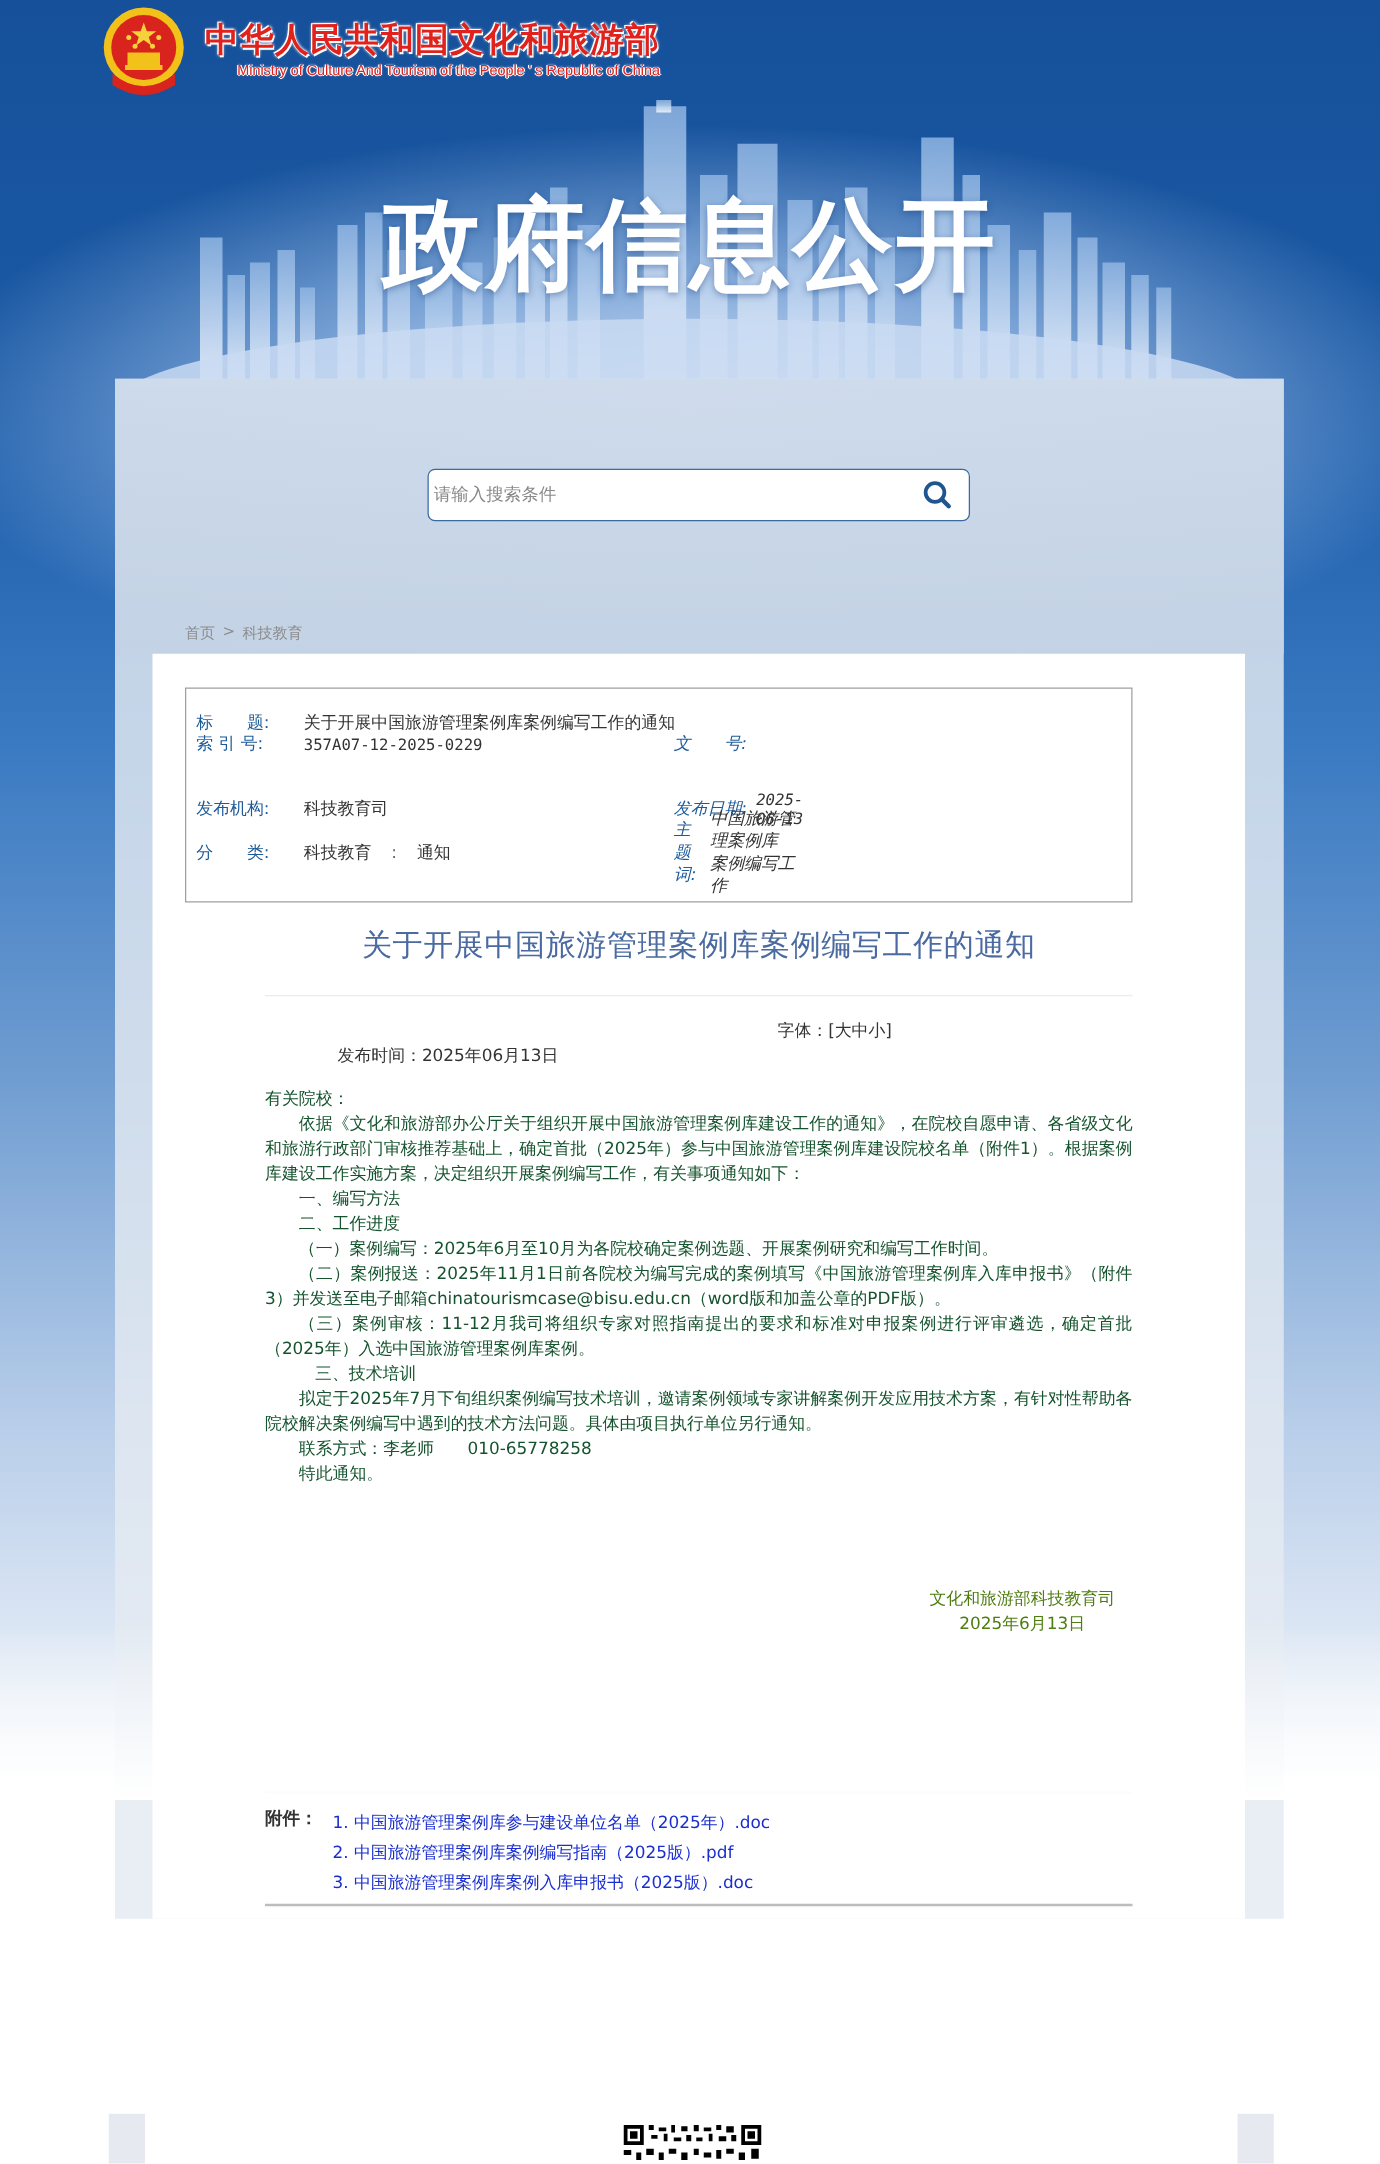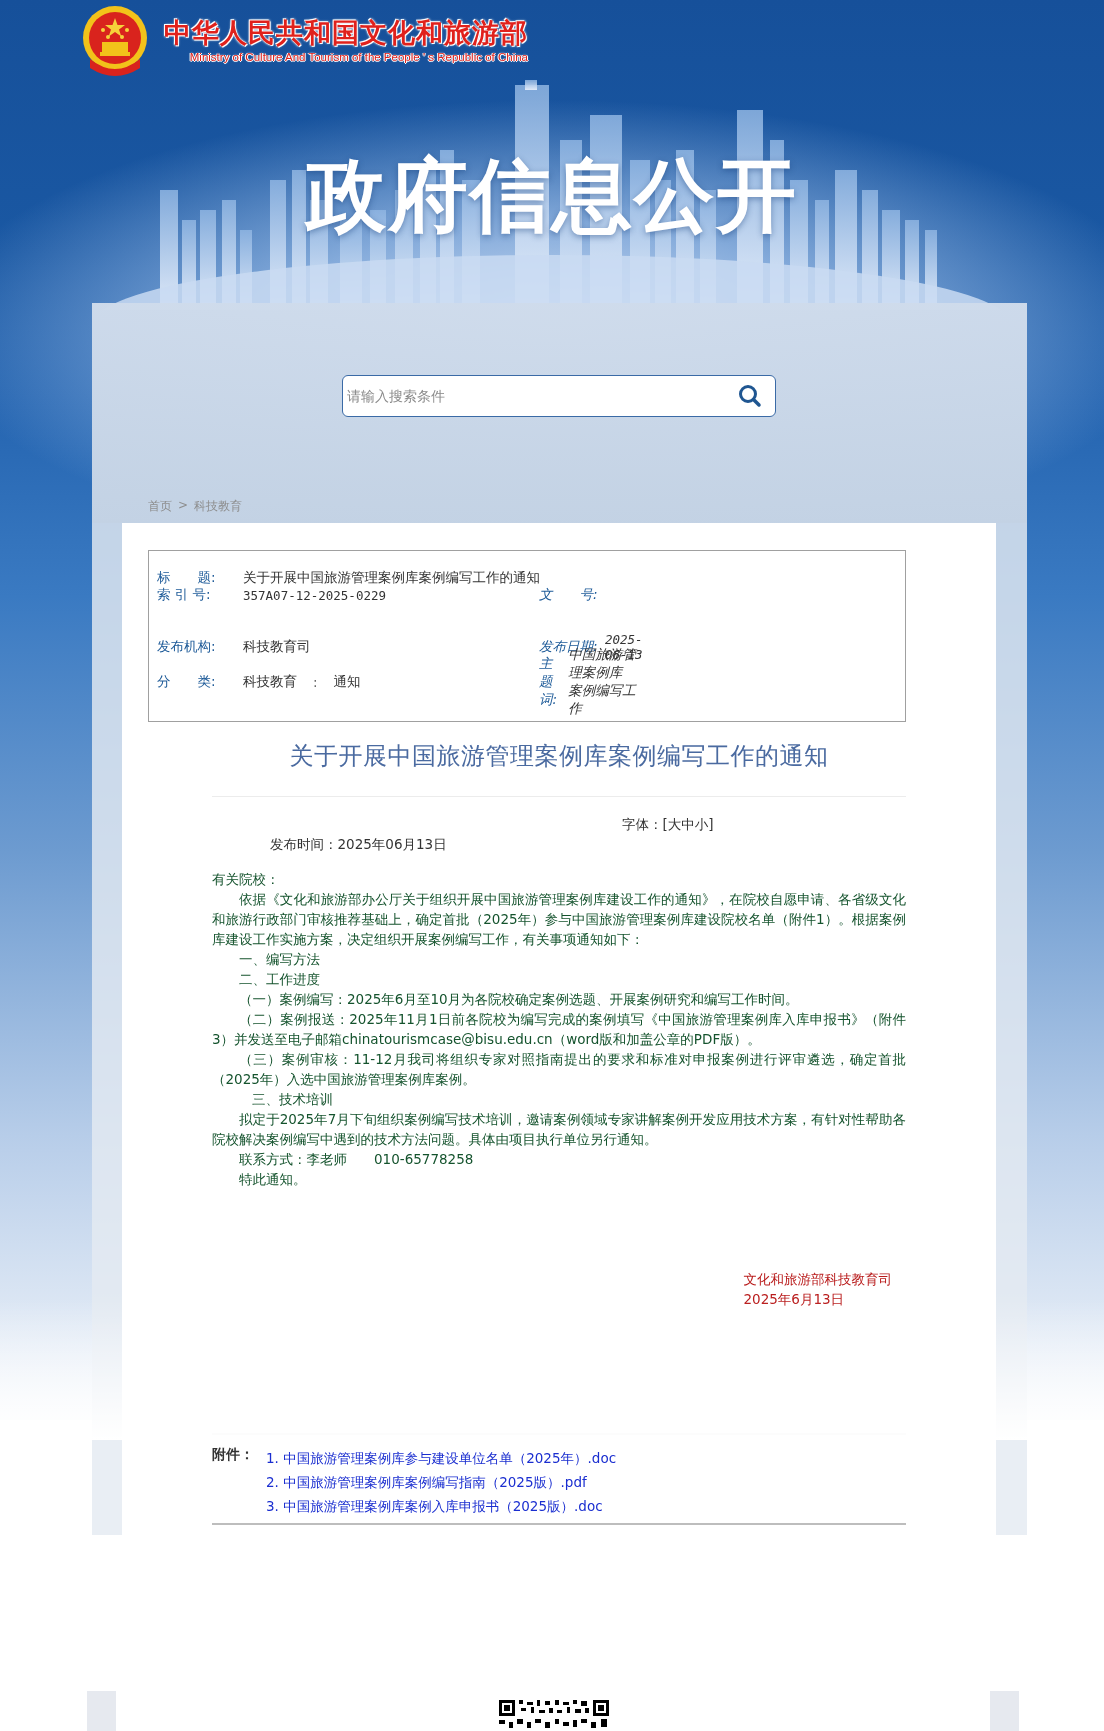--- a/index.html
+++ b/index.html
@@ -89,21 +89,21 @@
   .font-size span { cursor: pointer; }
 
   .body-text {
     position: absolute; left: 212px; top: 869px; width: 694px;
     font-size: 13.5px; line-height: 20px; color: #14532d; text-align: justify;
   }
   .body-text p { margin: 0; }
   .indent { text-indent: 27px; }
   .indent2 { text-indent: 40px; }
 
-  .signature { position: absolute; right: 212px; top: 1269px; text-align: left; font-size: 13.5px; line-height: 20px; color: #b91c1c; }
+  .signature { position: absolute; right: 212px; top: 1269px; text-align: center; font-size: 13.5px; line-height: 20px; color: #4d7c0f; }
 
   .attach-rule-top { position: absolute; left: 212px; top: 1433px; width: 694px; height: 2px; background: #bdbdbd; }
   .attach-rule-bot { position: absolute; left: 212px; top: 1523px; width: 694px; height: 2px; background: #bdbdbd; }
   .attach-label { position: absolute; left: 212px; top: 1446px; font-size: 14px; font-weight: bold; color: #333; }
   .attach-list { position: absolute; left: 266px; top: 1446px; font-size: 13.5px; line-height: 24px; }
   .attach-list a { color: #1a2ed0; text-decoration: none; display: block; cursor: pointer; }
 
   
   .footer-strip-l { position: absolute; left: 87px; top: 1691px; width: 29px; height: 40px; background: #e6e9ef; }
   .footer-strip-r { position: absolute; left: 990px; top: 1691px; width: 29px; height: 40px; background: #e6e9ef; }

